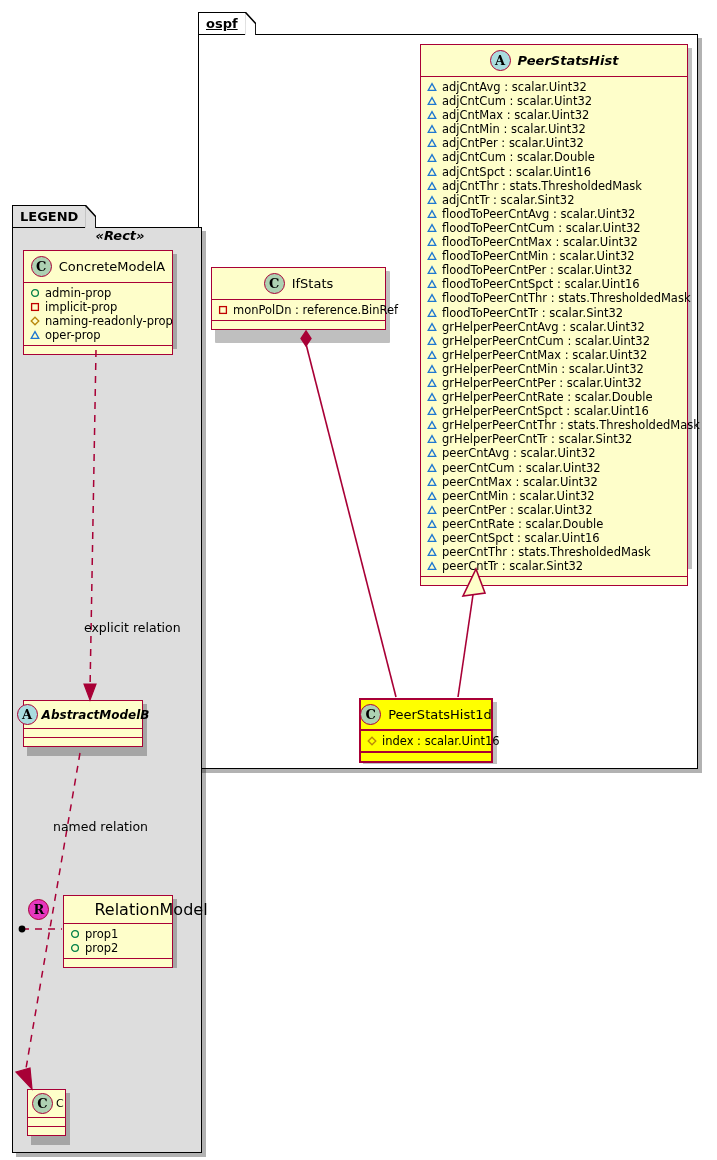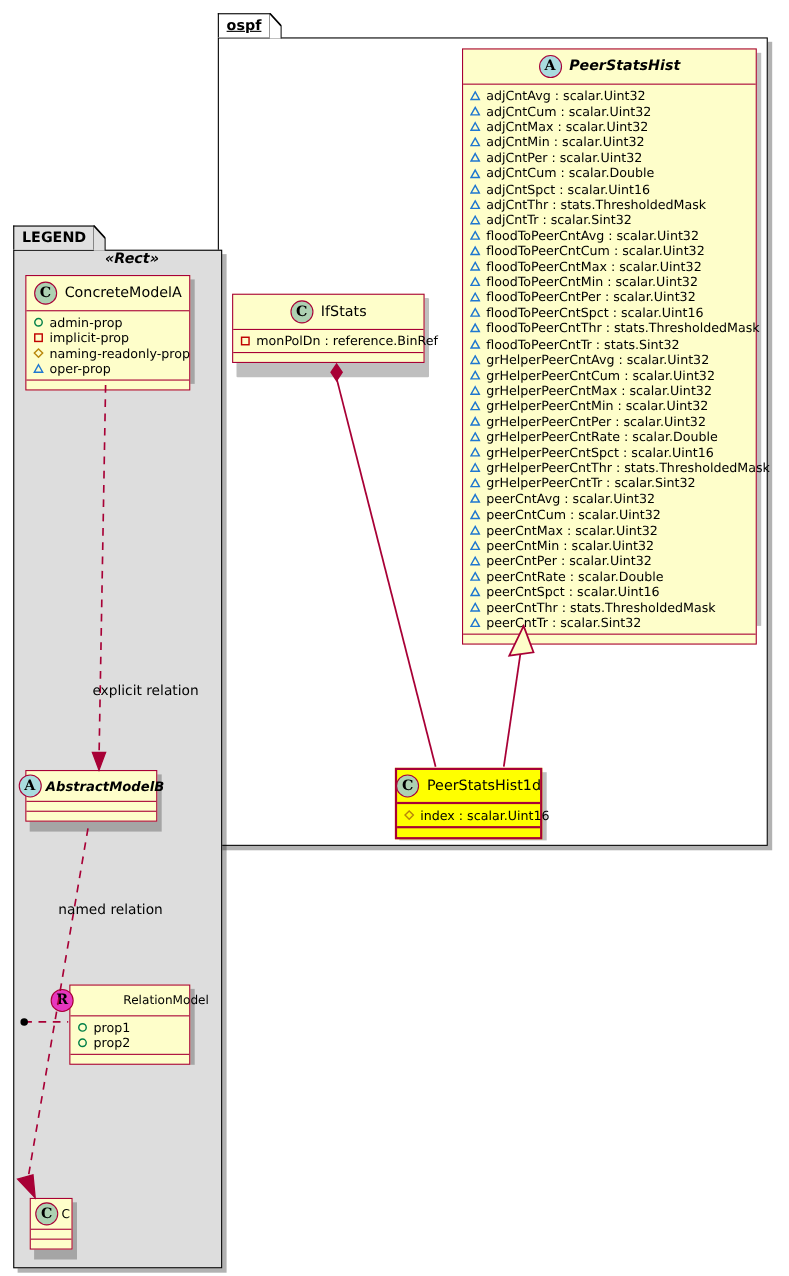--- a/index.html
+++ b/index.html
@@ -245,21 +245,21 @@
         <div class="attr">
           <span class="gl"><svg width="10" height="10" viewBox="0 0 10 10">
               <path d="M5,1.6 L8.8,8.4 L1.2,8.4 Z" fill="none" stroke="#1f77d0" stroke-width="1.3"></path>
             </svg></span>
           <span>floodToPeerCntThr : stats.ThresholdedMask</span>
         </div>
         <div class="attr">
           <span class="gl"><svg width="10" height="10" viewBox="0 0 10 10">
               <path d="M5,1.6 L8.8,8.4 L1.2,8.4 Z" fill="none" stroke="#1f77d0" stroke-width="1.3"></path>
             </svg></span>
-          <span>floodToPeerCntTr : stats.Sint32</span>
+          <span>floodToPeerCntTr : scalar.Sint32</span>
         </div>
         <div class="attr">
           <span class="gl"><svg width="10" height="10" viewBox="0 0 10 10">
               <path d="M5,1.6 L8.8,8.4 L1.2,8.4 Z" fill="none" stroke="#1f77d0" stroke-width="1.3"></path>
             </svg></span>
           <span>grHelperPeerCntAvg : scalar.Uint32</span>
         </div>
         <div class="attr">
           <span class="gl"><svg width="10" height="10" viewBox="0 0 10 10">
               <path d="M5,1.6 L8.8,8.4 L1.2,8.4 Z" fill="none" stroke="#1f77d0" stroke-width="1.3"></path>
@@ -439,21 +439,21 @@
       <span class="nm" style="font-size:12px;">AbstractModelB</span>
     </div>
     <div class="cls-attrs empty"></div>
     <div class="cls-methods"></div>
   </div>
 
   <div class="cls-shadow" style="left:67px; top:899px; width:110px; height:69px;"></div>
   <div class="cls" id="rm" style="left:63px; top:895px; width:110px;">
     <div class="cls-header bold" style="padding:3px 6px; gap:5px;">
       <span class="badge r">R</span>
-      <span class="nm" style="font-size:11px;padding-left:40px;">RelationModel</span>
+      <span class="nm" style="font-size:16px;padding-left:40px;">RelationModel</span>
     </div>
     <div class="cls-attrs">
         <div class="attr">
           <span class="gl"><svg width="10" height="10" viewBox="0 0 10 10">
               <circle cx="5" cy="5" r="3.4" fill="none" stroke="#038048" stroke-width="1.3"></circle>
             </svg></span>
           <span>prop1</span>
         </div>
         <div class="attr">
           <span class="gl"><svg width="10" height="10" viewBox="0 0 10 10">

